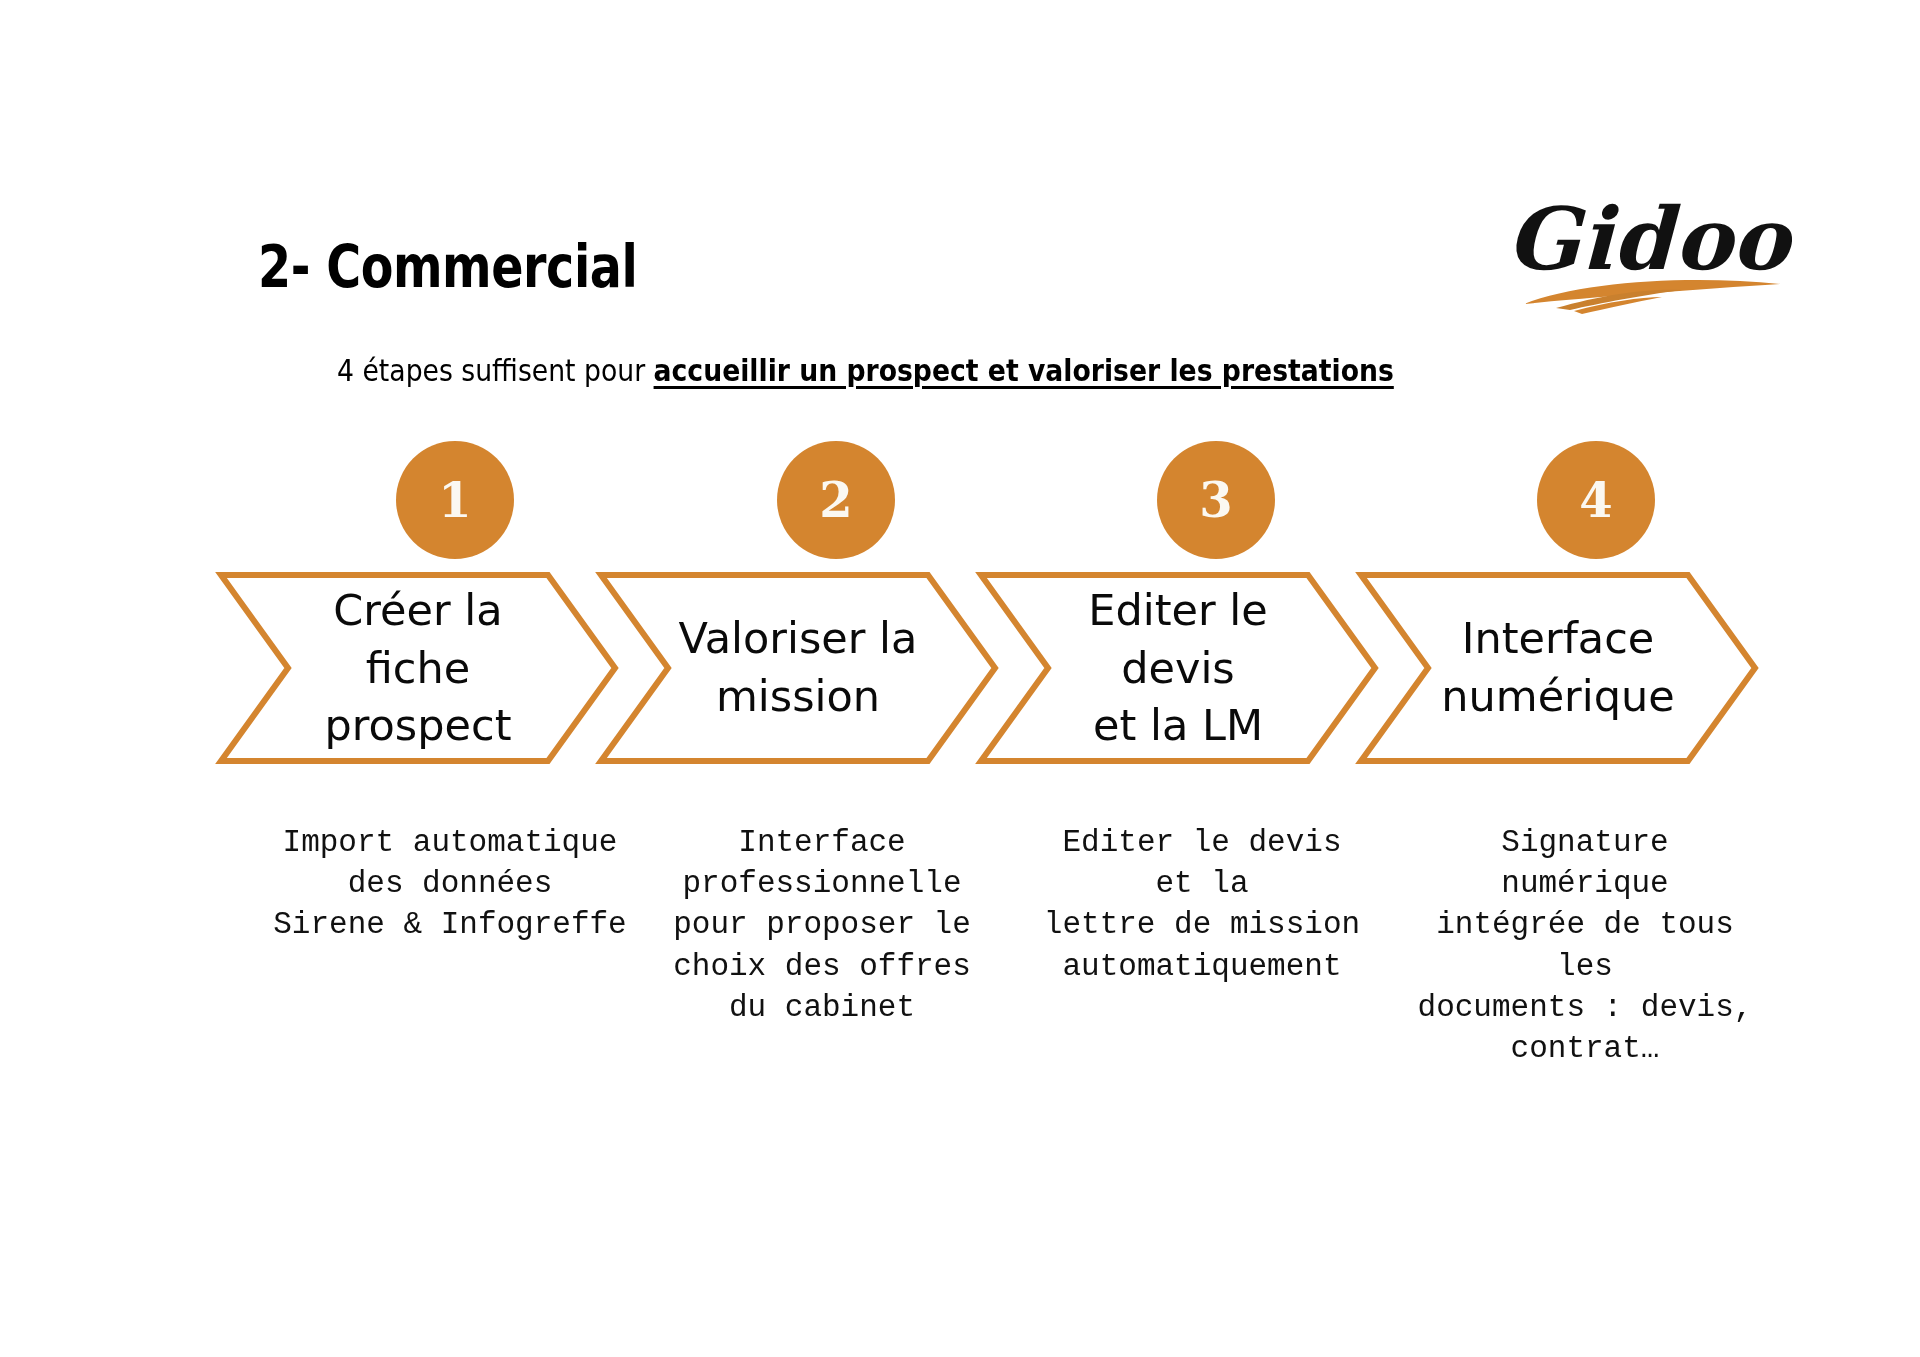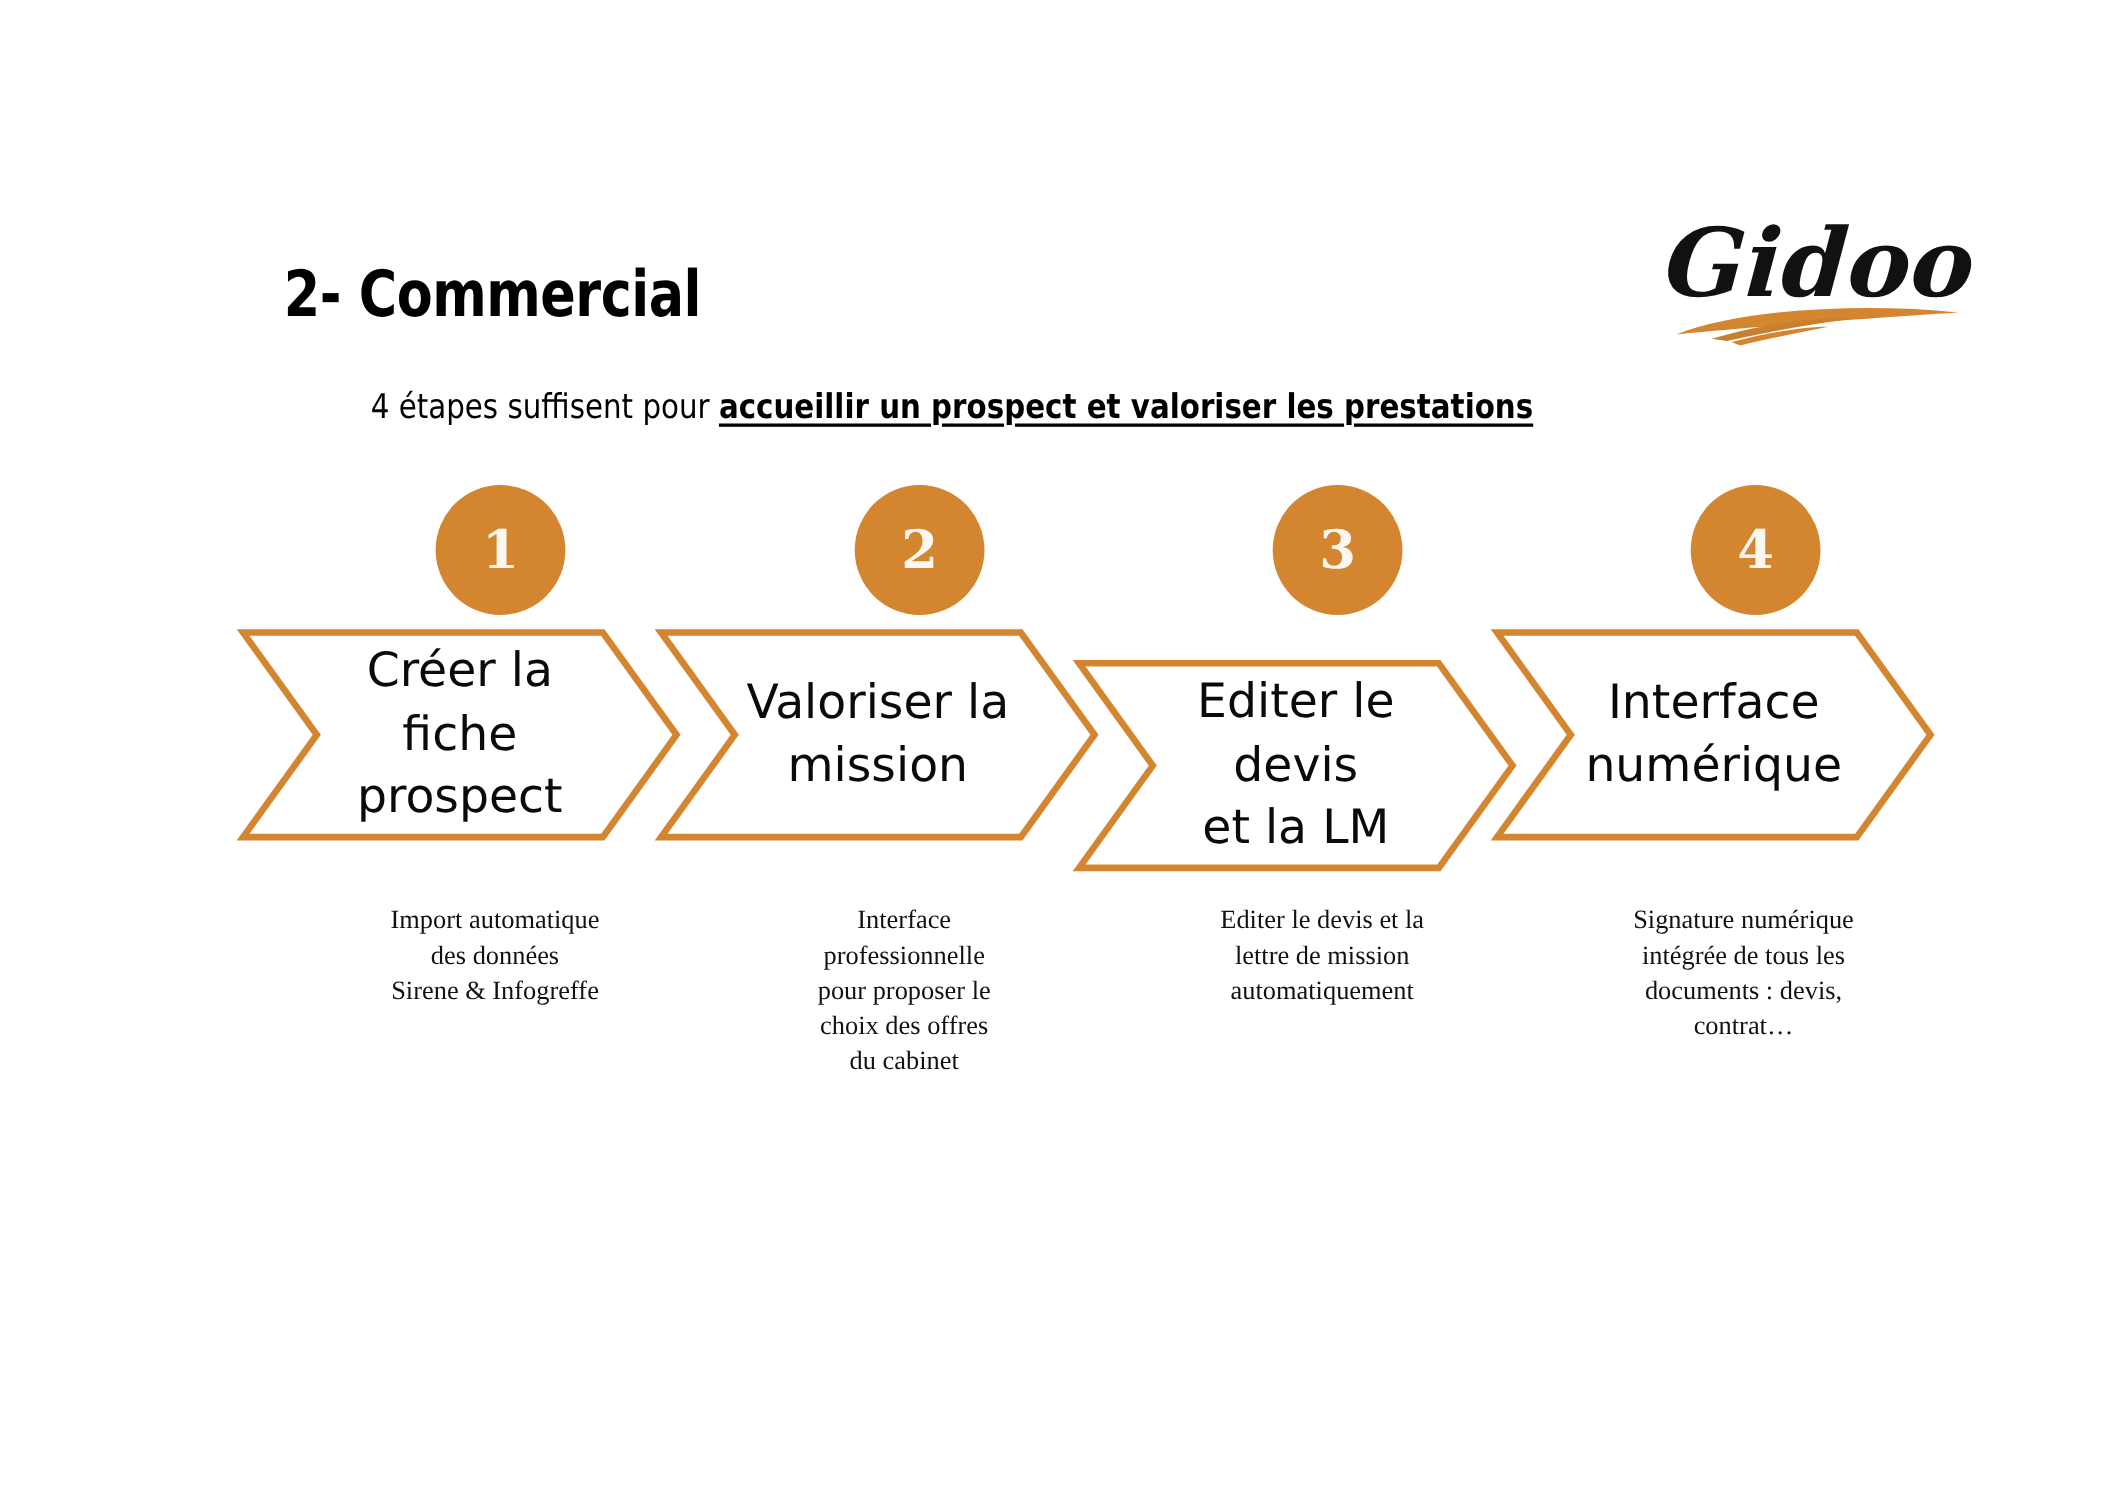--- a/index.html
+++ b/index.html
@@ -123,22 +123,22 @@
     padding: 0 58px;
     box-sizing: border-box;
     white-space: pre-line;
     pointer-events: none;
   }
 
   
   .caption {
     position: absolute;
     text-align: center;
-    font-family: Liberation Serif, serif;
-    font-size: 24px;
+    font-family: Liberation Mono, monospace;
+    font-size: 31px;
     line-height: 1.33;
     color: #111111;
     white-space: pre-line;
   }
 </style>
 </head>
 <body>
 
 <div class="slide">
 
@@ -185,21 +185,21 @@
     </div>
 
     <div class="chevron" style="left:380px; width:400px;">
       <svg viewBox="0 0 400 192" preserveAspectRatio="none" aria-hidden="true">
         <path d="M3 3 H330 L397 96 L330 189 H3 L70 96 Z" fill="#ffffff" stroke="#D4852F" stroke-width="6" stroke-linejoin="miter" vector-effect="non-scaling-stroke"></path>
       </svg>
       <div class="chevron-label">Valoriser la
 mission</div>
     </div>
 
-    <div class="chevron" style="left:760px; width:400px;margin-top:28px;">
+    <div class="chevron" style="left:760px; width:400px;">
       <svg viewBox="0 0 400 192" preserveAspectRatio="none" aria-hidden="true">
         <path d="M3 3 H330 L397 96 L330 189 H3 L70 96 Z" fill="#ffffff" stroke="#D4852F" stroke-width="6" stroke-linejoin="miter" vector-effect="non-scaling-stroke"></path>
       </svg>
       <div class="chevron-label">Editer le devis
 et la LM</div>
     </div>
 
     <div class="chevron" style="left:1140px; width:400px;">
       <svg viewBox="0 0 400 192" preserveAspectRatio="none" aria-hidden="true">
         <path d="M3 3 H330 L397 96 L330 189 H3 L70 96 Z" fill="#ffffff" stroke="#D4852F" stroke-width="6" stroke-linejoin="miter" vector-effect="non-scaling-stroke"></path>

